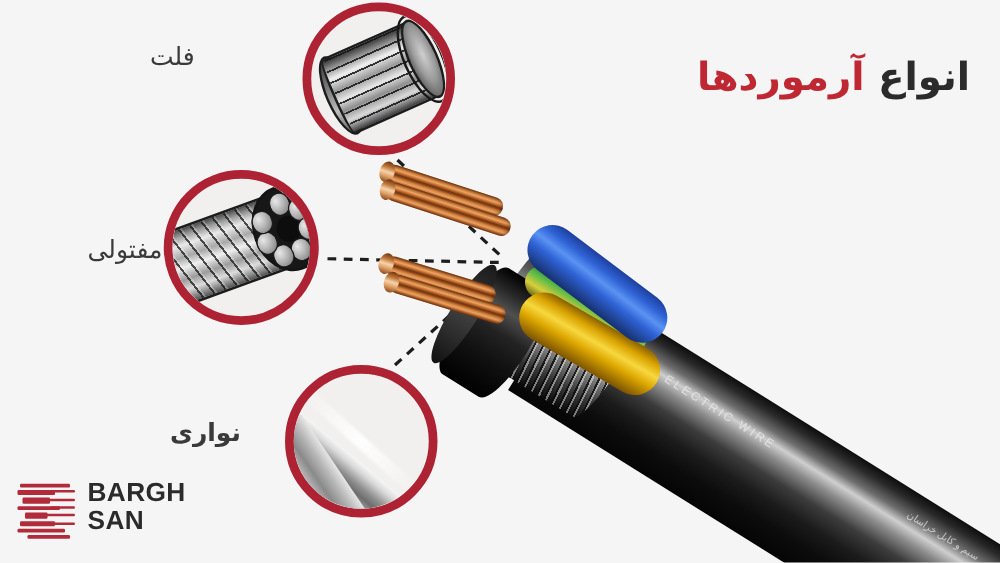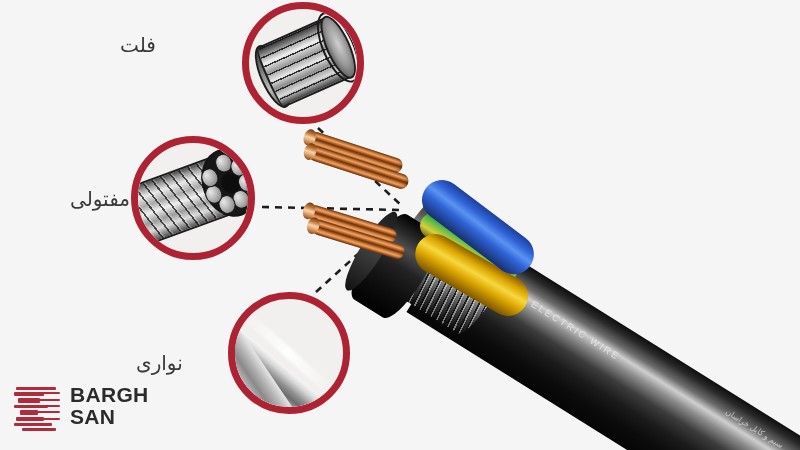--- a/index.html
+++ b/index.html
@@ -23,21 +23,21 @@
   .title .t-red{color:#bf2733;}
 
   
   .clabel{
     position:absolute;color:#3a3a3a;font-size:20px;
     direction:rtl;white-space:nowrap;
     font-family:"DejaVu Sans","Liberation Sans",sans-serif;
   }
   .clabel.l1{left:120px;top:33px;text-align:right;}
   .clabel.l2{left:22px;top:187px;margin-left:48px;}
-  .clabel.l3{left:136px;top:351px;}
+  .clabel.l3{left:136px;top:334px;font-weight:bold;}
 
   
   .circ{
     position:absolute;border-radius:50%;
     border:7px solid #ad2333;
     background:#f2f0ee;
     box-sizing:border-box;overflow:hidden;
   }
   .circ.c1{left:242px;top:2px;width:122px;height:122px;}
   .circ.c2{left:131px;top:136px;width:124px;height:124px;}
@@ -240,20 +240,23 @@
     position:absolute;left:56px;top:-1px;color:#2b2b2b;
     font-size:21px;line-height:22px;font-weight:bold;letter-spacing:.3px;
     font-family:"Liberation Sans",sans-serif;
   }
 </style>
 </head>
 <body>
 
 <div id="stage">
 
+  <div class="title">
+    <span class="t-dark">انواع</span><span class="t-red"> آرموردها</span>
+  </div>
 
   <svg class="leads" viewBox="0 0 800 450">
     <g stroke="#1d1d1d" stroke-width="2.6" stroke-dasharray="7 6" fill="none" stroke-linecap="butt">
       <line x1="318" y1="128" x2="402" y2="206"></line>
       <line x1="262" y1="207" x2="400" y2="210"></line>
       <line x1="316" y1="292" x2="402" y2="214"></line>
     </g>
   </svg>
 
   <div class="clabel l1">فلت</div>

